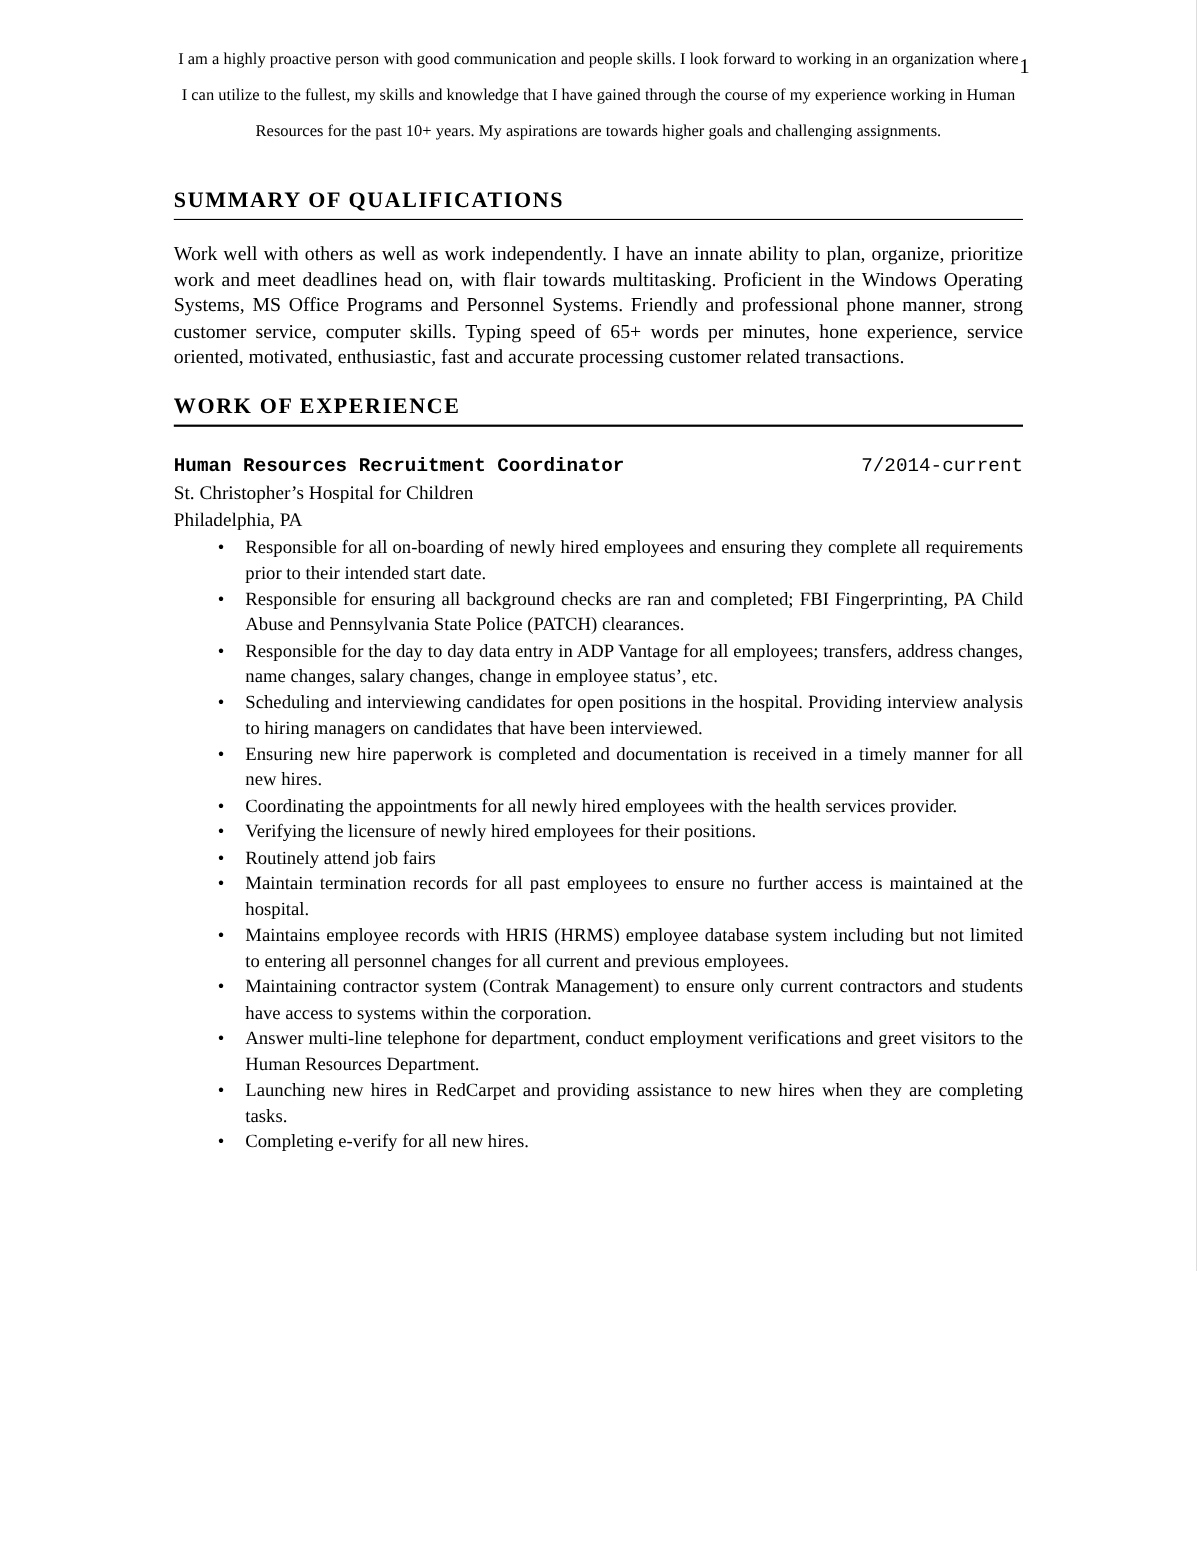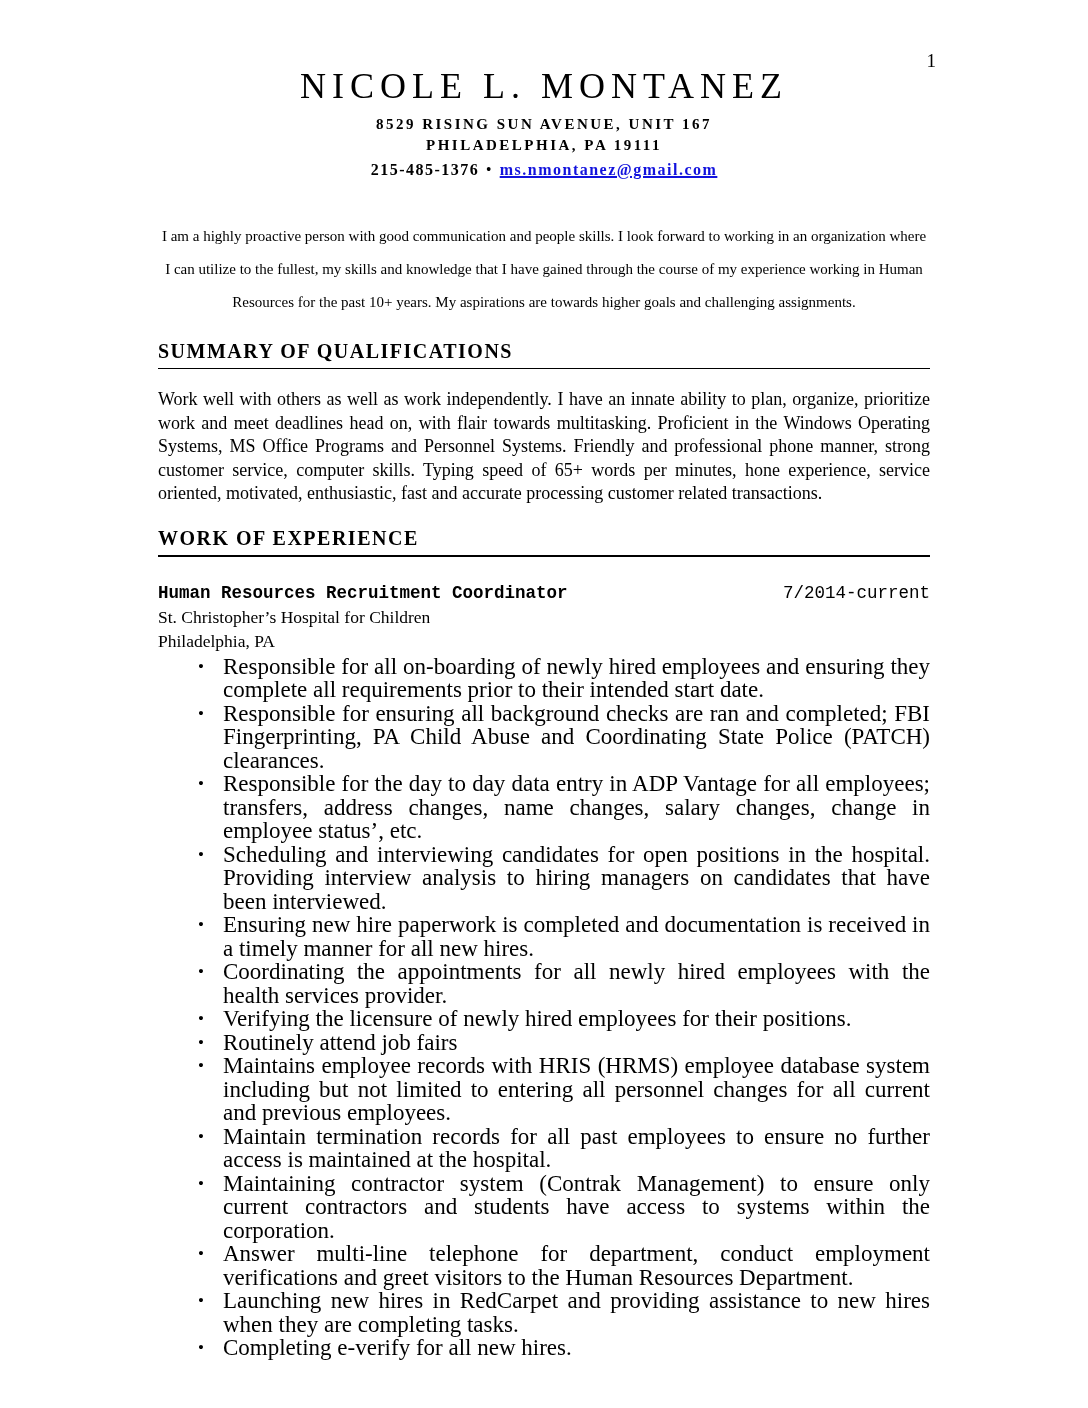--- a/index.html
+++ b/index.html
@@ -74,21 +74,21 @@
   .rule-thick { border-bottom: 2.5px solid #000; }
 
   .section-objective { margin-top: 38px; }
   .objective-body {
     margin: 21px 0 0 0;
     font-size: 15px;
     line-height: 33px;
     text-align: center;
   }
 
-  .section-summary { margin-top: 20px; }
+  .section-summary { margin-top: 33px; }
   .summary-body {
     margin: 19px 0 0 0;
     font-size: 18px;
     line-height: 23.5px;
     text-align: justify;
   }
 
   .section-experience { margin-top: 20px; }
   .job { margin-top: 24px; }
   .job-title-row {
@@ -106,47 +106,39 @@
     line-height: 24px;
   }
   .job-bullets {
     list-style: none;
     margin: 2px 0 0 0;
     padding: 0;
   }
   .job-bullets li {
     position: relative;
     padding-left: 65px;
-    font-size: 23px;
+    font-size: 17px;
     line-height: 23.5px;
     text-align: justify;
   }
   .job-bullets li::before {
     content: "\2022";
     position: absolute;
     left: 40px;
     top: 0;
     font-size: 17px;
   }
 </style>
 </head>
 <body>
 
 <div class="page">
 
   <div class="page-number">1</div>
 
-  <div class="header">
-    <div class="name">NICOLE L. MONTANEZ</div>
-    <div class="addr-line first">8529 RISING SUN AVENUE, UNIT 167</div>
-    <div class="addr-line">PHILADELPHIA, PA 19111</div>
-    <div class="contact-line">
-      <span>215-485-1376</span><span class="contact-sep">•</span><a class="email-link" href="#">ms.nmontanez@gmail.com</a>
-    </div>
-  </div>
 
   <div class="section-objective">
     <p class="objective-body">I am a highly proactive person with good communication and people skills. I look forward to working in an organization where I can utilize to the fullest, my skills and knowledge that I have gained through the course of my experience working in Human Resources for the past 10+ years. My aspirations are towards higher goals and challenging assignments.</p>
   </div>
 
   <div class="section-summary">
     <h2 class="section-heading rule-mid">SUMMARY OF QUALIFICATIONS</h2>
     <p class="summary-body">Work well with others as well as work independently. I have an innate ability to plan, organize, prioritize work and meet deadlines head on, with flair towards multitasking. Proficient in the Windows Operating Systems, MS Office Programs and Personnel Systems. Friendly and professional phone manner, strong customer service, computer skills. Typing speed of 65+ words per minutes, hone experience, service oriented, motivated, enthusiastic, fast and accurate processing customer related transactions.</p>
   </div>
 
@@ -156,29 +148,29 @@
     <div class="job">
       <div class="job-title-row">
         <span class="job-title">Human Resources Recruitment Coordinator</span>
         <span class="job-dates">7/2014-current</span>
       </div>
       <div class="job-company">St. Christopher’s Hospital for Children</div>
       <div class="job-location">Philadelphia, PA</div>
 
       <ul class="job-bullets">
         <li>Responsible for all on-boarding of newly hired employees and ensuring they complete all requirements prior to their intended start date.</li>
-        <li>Responsible for ensuring all background checks are ran and completed; FBI Fingerprinting, PA Child Abuse and Coordinating State Police (PATCH) clearances.</li>
+        <li>Responsible for ensuring all background checks are ran and completed; FBI Fingerprinting, PA Child Abuse and Pennsylvania State Police (PATCH) clearances.</li>
         <li>Responsible for the day to day data entry in ADP Vantage for all employees; transfers, address changes, name changes, salary changes, change in employee status’, etc.</li>
         <li>Scheduling and interviewing candidates for open positions in the hospital. Providing interview analysis to hiring managers on candidates that have been interviewed.</li>
         <li>Ensuring new hire paperwork is completed and documentation is received in a timely manner for all new hires.</li>
         <li>Coordinating the appointments for all newly hired employees with the health services provider.</li>
         <li>Verifying the licensure of newly hired employees for their positions.</li>
         <li>Routinely attend job fairs</li>
+        <li>Maintain termination records for all past employees to ensure no further access is maintained at the hospital.</li>
         <li>Maintains employee records with HRIS (HRMS) employee database system including but not limited to entering all personnel changes for all current and previous employees.</li>
-        <li>Maintain termination records for all past employees to ensure no further access is maintained at the hospital.</li>
         <li>Maintaining contractor system (Contrak Management) to ensure only current contractors and students have access to systems within the corporation.</li>
         <li>Answer multi-line telephone for department, conduct employment verifications and greet visitors to the Human Resources Department.</li>
         <li>Launching new hires in RedCarpet and providing assistance to new hires when they are completing tasks.</li>
         <li>Completing e-verify for all new hires.</li>
       </ul>
     </div>
   </div>
 
 </div>
 

